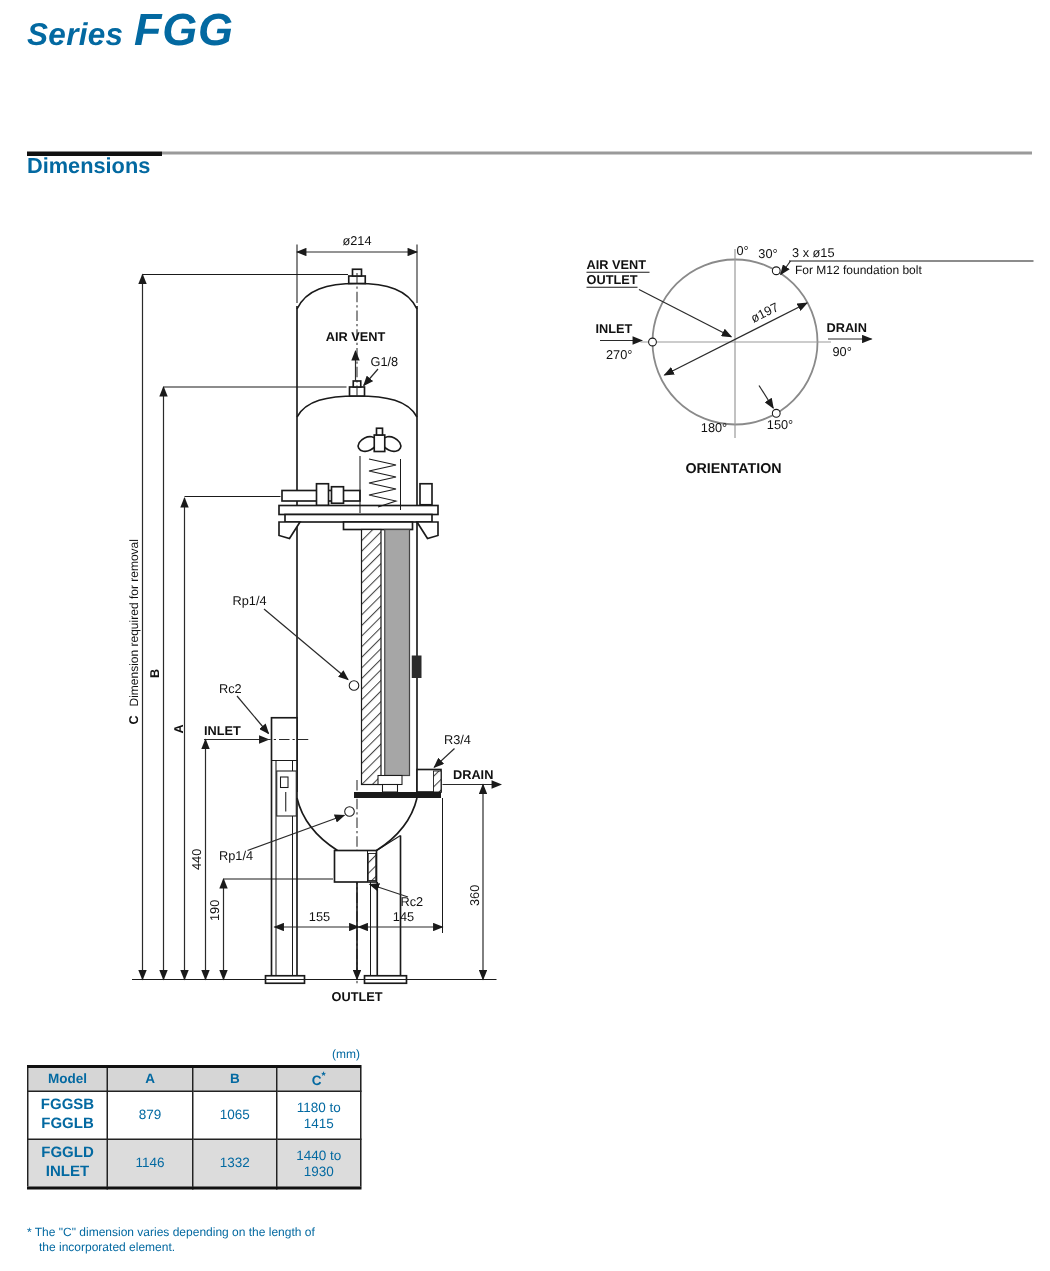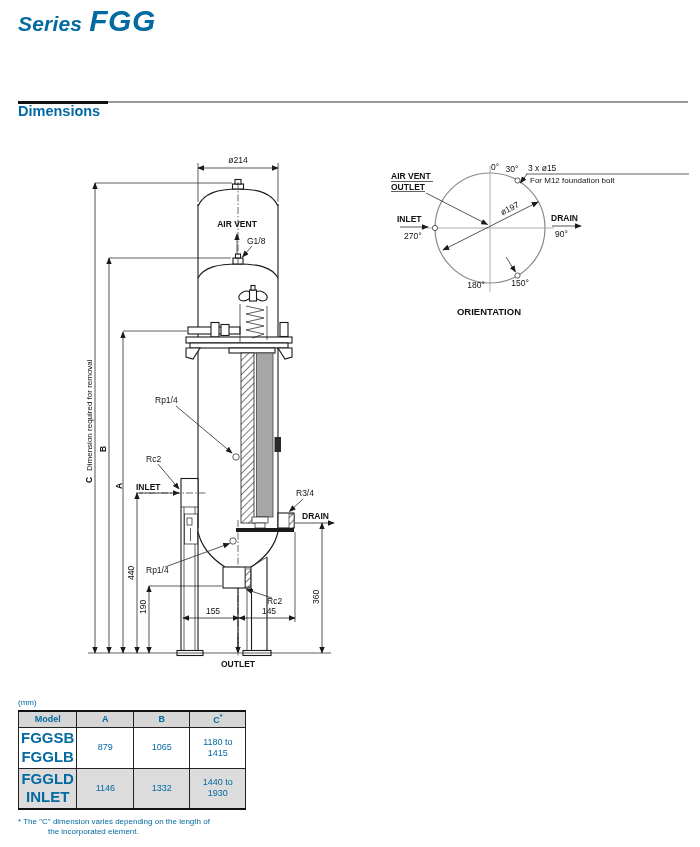--- a/index.html
+++ b/index.html
@@ -15,32 +15,32 @@
   svg text{font-family:"Liberation Sans","DejaVu Sans",sans-serif;font-size:8.5px;fill:#111;}
   svg text.tb{font-weight:bold;}
   svg text.t8{font-size:8px;}
   svg text.t9{font-size:9.5px;}
   .s1{stroke:#1a1a1a;stroke-width:1.1;fill:none;}
   .s0{stroke:#1a1a1a;stroke-width:0.7;fill:none;}
   .dim{stroke:#2a2a2a;stroke-width:0.8;fill:none;}
   .cl{stroke:#2a2a2a;stroke-width:0.7;stroke-dasharray:7 2 1.5 2;fill:none;}
   .wht{fill:#fff;stroke:#1a1a1a;stroke-width:1.1;}
   .wh0{fill:#fff;stroke:#1a1a1a;stroke-width:0.7;}
-  .mm-note{position:absolute;left:18px;top:698px;width:222px;font-size:8px;}
+  .mm-note{position:absolute;left:18px;top:698px;width:222px;text-align:right;font-size:8px;}
   table.dims{position:absolute;left:18px;top:710px;border-collapse:collapse;
              border-top:2px solid #111;border-bottom:2px solid #111;font-size:9px;table-layout:fixed;}
   table.dims th,table.dims td{border:1px solid #222;text-align:center;padding:1px 2px;line-height:1.2;}
   table.dims th{background:#d6d6d6;font-weight:bold;height:13px;font-size:9px;margin-left:36px;}
   table.dims td{height:29px;}
-  table.dims .model-cell{font-weight:bold;font-size:15px;line-height:1.25;}
+  table.dims .model-cell{font-weight:bold;font-size:10px;line-height:1.25;}
   table.dims tr.shaded td{background:#dcdcdc;}
   table.dims sup{font-size:7px;}
   .col-model{width:53px;}.col-a{width:57px;}.col-b{width:56px;}.col-c{width:56px;}
   .footnote{position:absolute;left:18px;top:817px;width:232px;font-size:8px;line-height:1.3;}
-  .footnote .l2{padding-left:8px;margin-left:22px;}
+  .footnote .l2{padding-left:8px;}
 </style>
 </head>
 <body>
 
 <div class="page">
 
   <div class="title">
     <span class="series">Series</span>
     <span class="model">FGG</span>
   </div>

